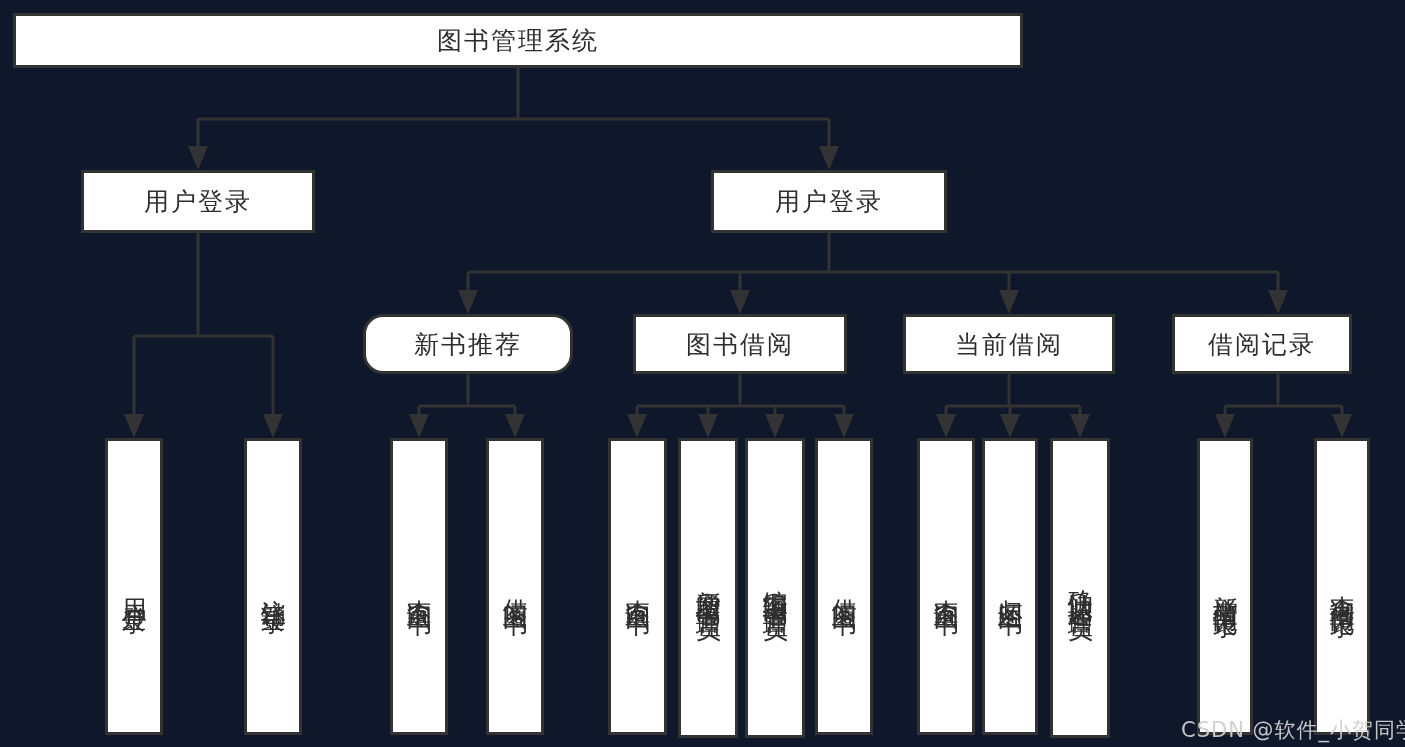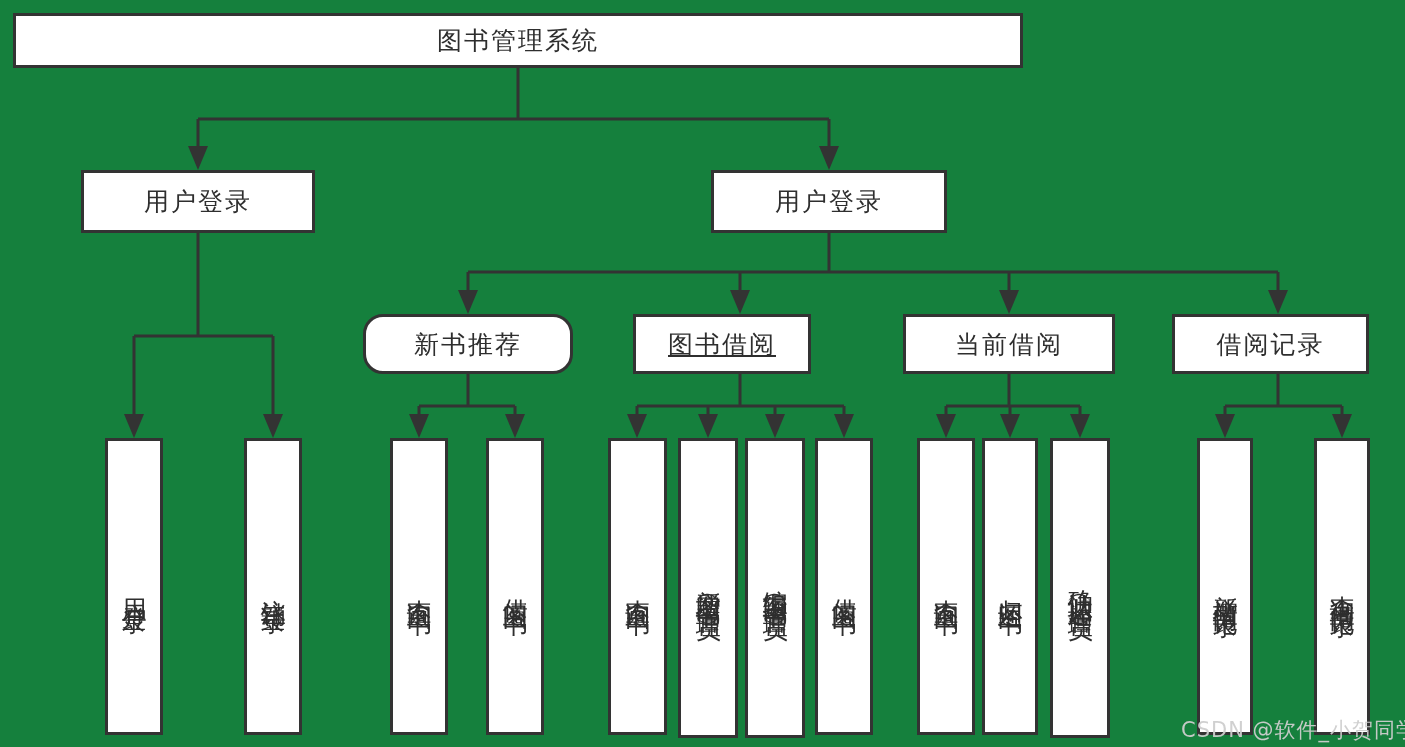--- a/index.html
+++ b/index.html
@@ -1,20 +1,20 @@
 <!DOCTYPE html>
 <html><head>
 <meta charset="utf-8">
 <style>
   html, body { margin: 0; padding: 0; background: #ffffff; }
   .canvas {
     position: relative;
     width: 1405px;
     height: 747px;
-    background: #15803d;
+    background: #0f172a;
     overflow: hidden;
     font-family: "DejaVu Sans", "Liberation Sans", sans-serif;
   }
   svg.connectors {
     position: absolute;
     left: 0; top: 0;
     width: 1405px; height: 747px;
   }
   svg.connectors path {
     fill: none;
@@ -118,27 +118,27 @@
   <div class="node" style="left:81px; top:170px; width:234px; height:63px;">
     <span class="h-label">用户登录</span>
   </div>
   <div class="node" style="left:711px; top:170px; width:236px; height:63px;">
     <span class="h-label">用户登录</span>
   </div>
 
   <div class="node" style="left:363px; top:314px; width:210px; height:60px;border-radius:20px;">
     <span class="h-label">新书推荐</span>
   </div>
-  <div class="node" style="left:633px; top:314px; width:178px; height:60px;text-decoration:underline;">
+  <div class="node" style="left:633px; top:314px; width:214px; height:60px;">
     <span class="h-label">图书借阅</span>
   </div>
   <div class="node" style="left:903px; top:314px; width:212px; height:60px;">
     <span class="h-label">当前借阅</span>
   </div>
-  <div class="node" style="left:1172px; top:314px; width:197px; height:60px;">
+  <div class="node" style="left:1172px; top:314px; width:180px; height:60px;">
     <span class="h-label">借阅记录</span>
   </div>
 
   <div class="node leaf" style="left:105px; top:438px; width:58px; height:297px;">
     <span class="v-label">用户登录</span>
   </div>
   <div class="node leaf" style="left:244px; top:438px; width:58px; height:297px;">
     <span class="v-label">注销登录</span>
   </div>
 

